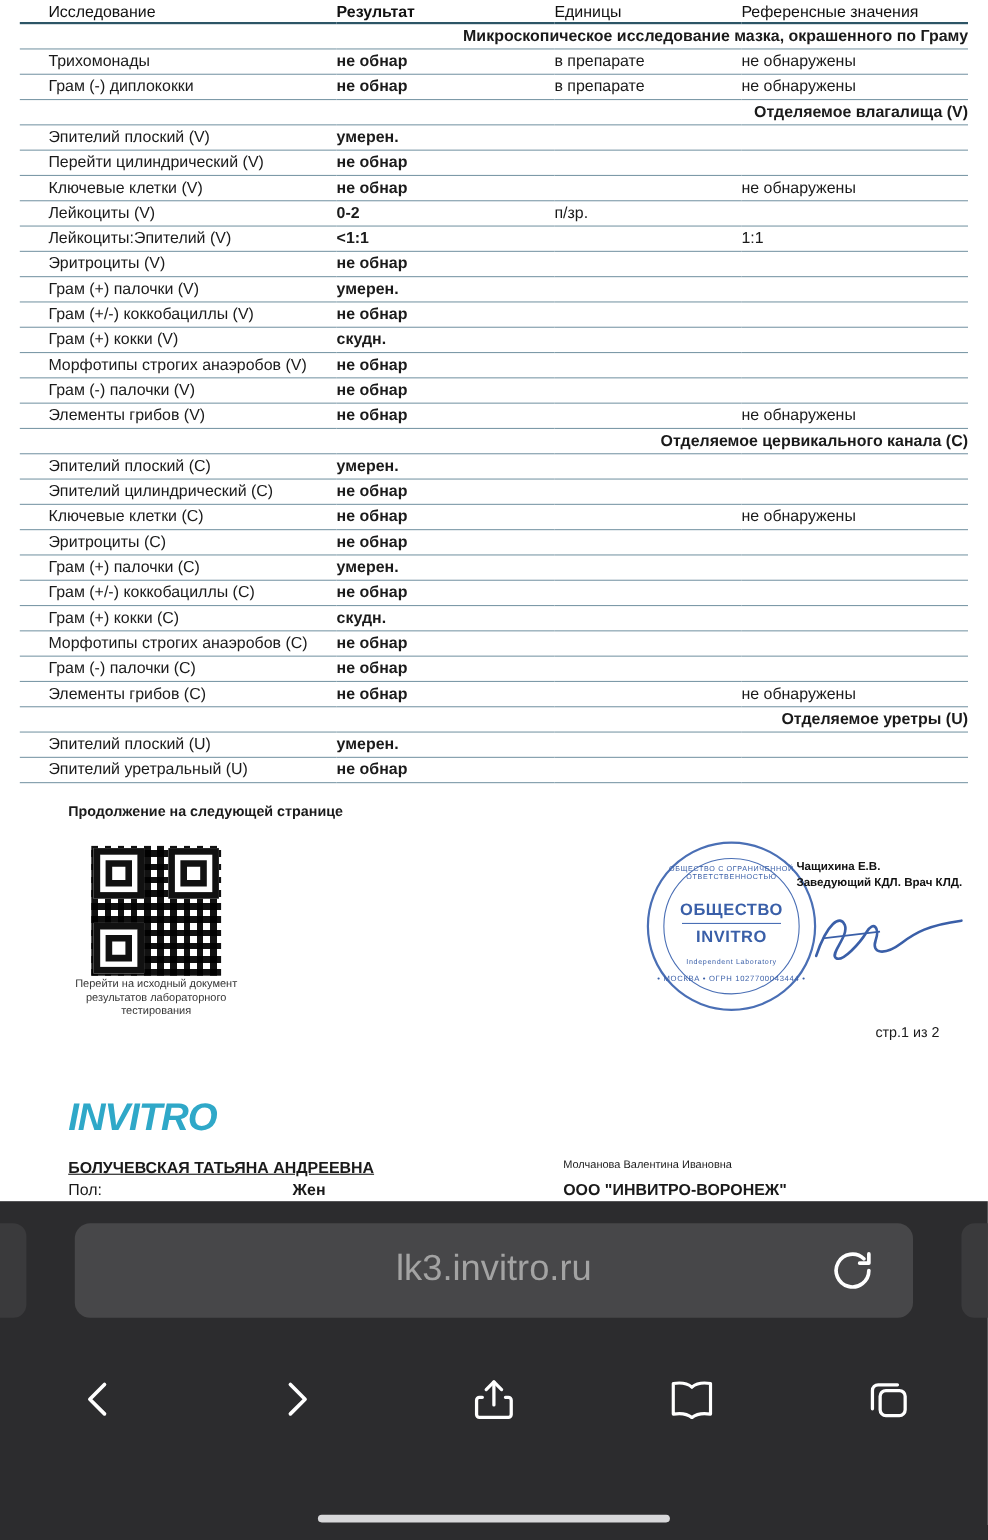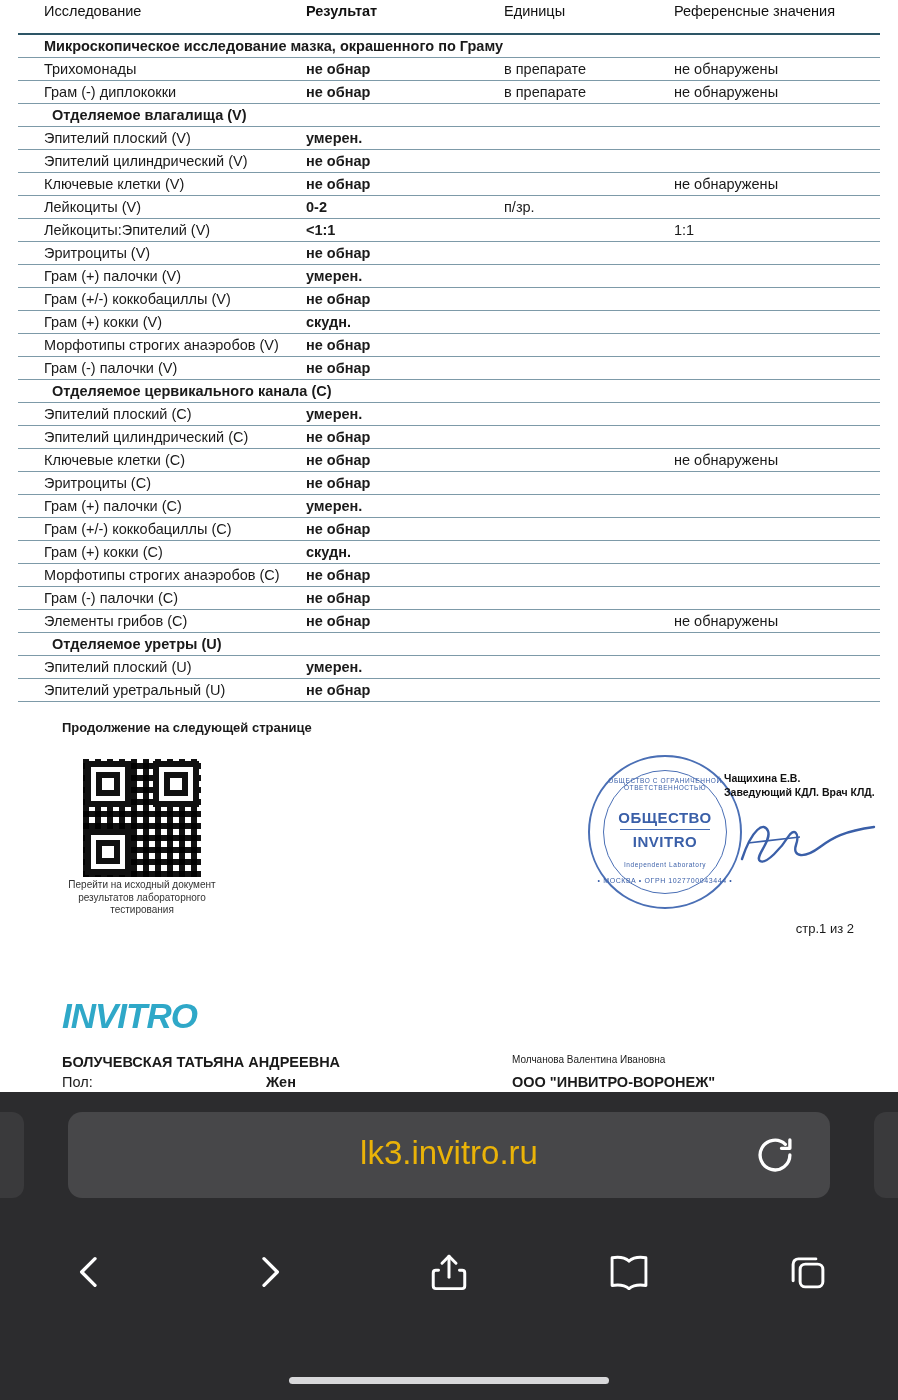--- a/index.html
+++ b/index.html
@@ -39,31 +39,32 @@
     vertical-align: bottom;
     border-bottom: 1px solid #7d9aa8;
   }
   .col-name  { width: 262px; padding-left: 26px !important; }
   .col-res   { width: 198px; font-weight: bold; }
   .col-unit  { width: 170px; }
   .col-ref   { width: auto; }
 
   tr.head td {
     border-bottom: 2px solid #2d5566;
-    padding-bottom: 14px;
+    padding-bottom: 1px;
     font-weight: normal;
     font-size: 14.5px;
     color: #111;
   }
   tr.head td.col-res { font-weight: bold; }
 
   tr.section td {
     font-weight: bold;
     padding-left: 26px;
     font-size: 14.5px;
+    text-align: right;
   }
   tr.section td.sub { padding-left: 34px; }
 
   .cont-note {
     margin: 18px 0 0 44px;
     font-weight: bold;
     font-size: 13px;
   }
 
   .footer-area {
@@ -206,20 +207,21 @@
     font-style: italic;
     color: #2fa8c8;
     letter-spacing: -1px;
   }
   .p2-name {
     position: absolute;
     left: 44px;
     top: 76px;
     font-size: 14.5px;
     font-weight: bold;
+    text-decoration: underline;
   }
   .p2-sexlabel {
     position: absolute;
     left: 44px;
     top: 96px;
     font-size: 14.5px;
   }
   .p2-sexvalue {
     position: absolute;
     left: 248px;
@@ -256,21 +258,21 @@
     top: 20px;
     width: 762px;
     height: 86px;
     background: #474749;
     border-radius: 14px;
   }
   .urlbar .url {
     position: absolute;
     left: 0; right: 0; top: 22px;
     text-align: center;
-    color: #eab308;
+    color: #a3a3a3;
     font-size: 33px;
   }
   .reload {
     position: absolute;
     right: 34px;
     top: 22px;
     width: 42px;
     height: 42px;
     color: #ffffff;
   }
@@ -354,21 +356,21 @@
           <tr class="section">
             <td colspan="4" class="sub">Отделяемое влагалища (V)</td>
           </tr>
           <tr>
             <td class="col-name">Эпителий плоский (V)</td>
             <td class="col-res">умерен.</td>
             <td class="col-unit"></td>
             <td class="col-ref"></td>
           </tr>
           <tr>
-            <td class="col-name">Эпителий цилиндрический (V)</td>
+            <td class="col-name">Перейти цилиндрический (V)</td>
             <td class="col-res">не обнар</td>
             <td class="col-unit"></td>
             <td class="col-ref"></td>
           </tr>
           <tr>
             <td class="col-name">Ключевые клетки (V)</td>
             <td class="col-res">не обнар</td>
             <td class="col-unit"></td>
             <td class="col-ref">не обнаружены</td>
           </tr>
@@ -412,20 +414,26 @@
             <td class="col-name">Морфотипы строгих анаэробов (V)</td>
             <td class="col-res">не обнар</td>
             <td class="col-unit"></td>
             <td class="col-ref"></td>
           </tr>
           <tr>
             <td class="col-name">Грам (-) палочки (V)</td>
             <td class="col-res">не обнар</td>
             <td class="col-unit"></td>
             <td class="col-ref"></td>
+          </tr>
+          <tr>
+            <td class="col-name">Элементы грибов (V)</td>
+            <td class="col-res">не обнар</td>
+            <td class="col-unit"></td>
+            <td class="col-ref">не обнаружены</td>
           </tr>
           <tr class="section">
             <td colspan="4" class="sub">Отделяемое цервикального канала (C)</td>
           </tr>
           <tr>
             <td class="col-name">Эпителий плоский (C)</td>
             <td class="col-res">умерен.</td>
             <td class="col-unit"></td>
             <td class="col-ref"></td>
           </tr>

